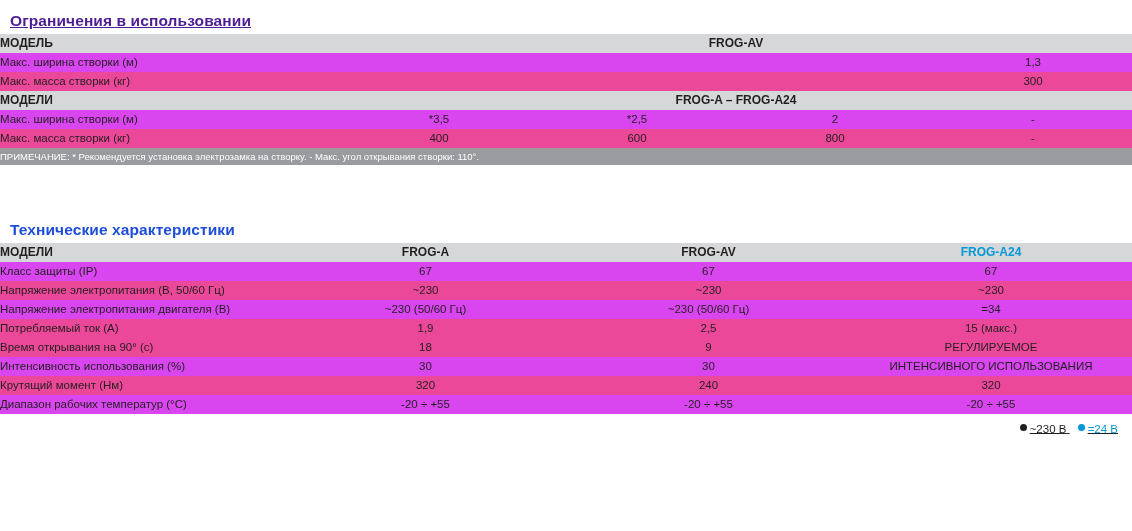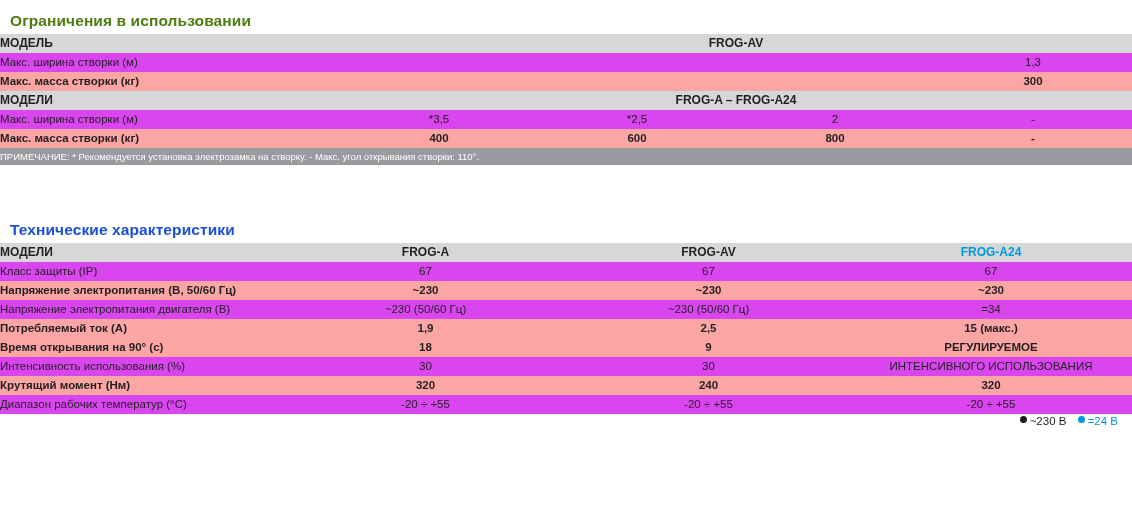--- a/index.html
+++ b/index.html
@@ -22,21 +22,21 @@
     box-sizing: border-box;
   }
 
   
   .section-title {
     font-size: 15.5px;
     font-weight: bold;
     letter-spacing: 0.1px;
     margin: 0 0 4px 10px;
   }
-  .title-blue { color: #4d7c0f; }
+  .title-blue { color: #4c1d95; text-decoration: underline; }
   .title-black { color: #1d4ed8; }
 
   
   table.spec {
     width: 1132px;
     border-collapse: collapse;
     table-layout: fixed;
   }
   table.spec td {
     font-size: 11.5px;
@@ -47,21 +47,21 @@
     white-space: nowrap;
     overflow: hidden;
   }
   
   tr.header-row td {
     background: #d6d7d9;
     font-weight: bold;
     font-size: 12px;
   }
   tr.light td { background: #d946ef; }
-  tr.shade td { background: #fca5a5; font-weight: bold; }
+  tr.shade td { background: #ec4899; }
   tr.note-row td {
     background: #9a9b9e;
     color: #ffffff;
     font-size: 9.5px;
     height: 15px;
     line-height: 17px;
   }
 
   td.label {
     padding-left: 10px;
@@ -78,22 +78,23 @@
   .gap-1 { height: 56px; }
   .gap-top { height: 12px; }
 
   
   .legend {
     width: 1132px;
     text-align: right;
     padding-right: 14px;
     box-sizing: border-box;
     font-size: 11.5px;
-    margin-top: 0;
+    margin-top: 8px;
     white-space: nowrap;
+    text-decoration: underline;
   }
   .legend .dot {
     display: inline-block;
     width: 7px;
     height: 7px;
     border-radius: 50%;
     margin-right: 3px;
     vertical-align: middle;
     position: relative;
     top: -1px;

